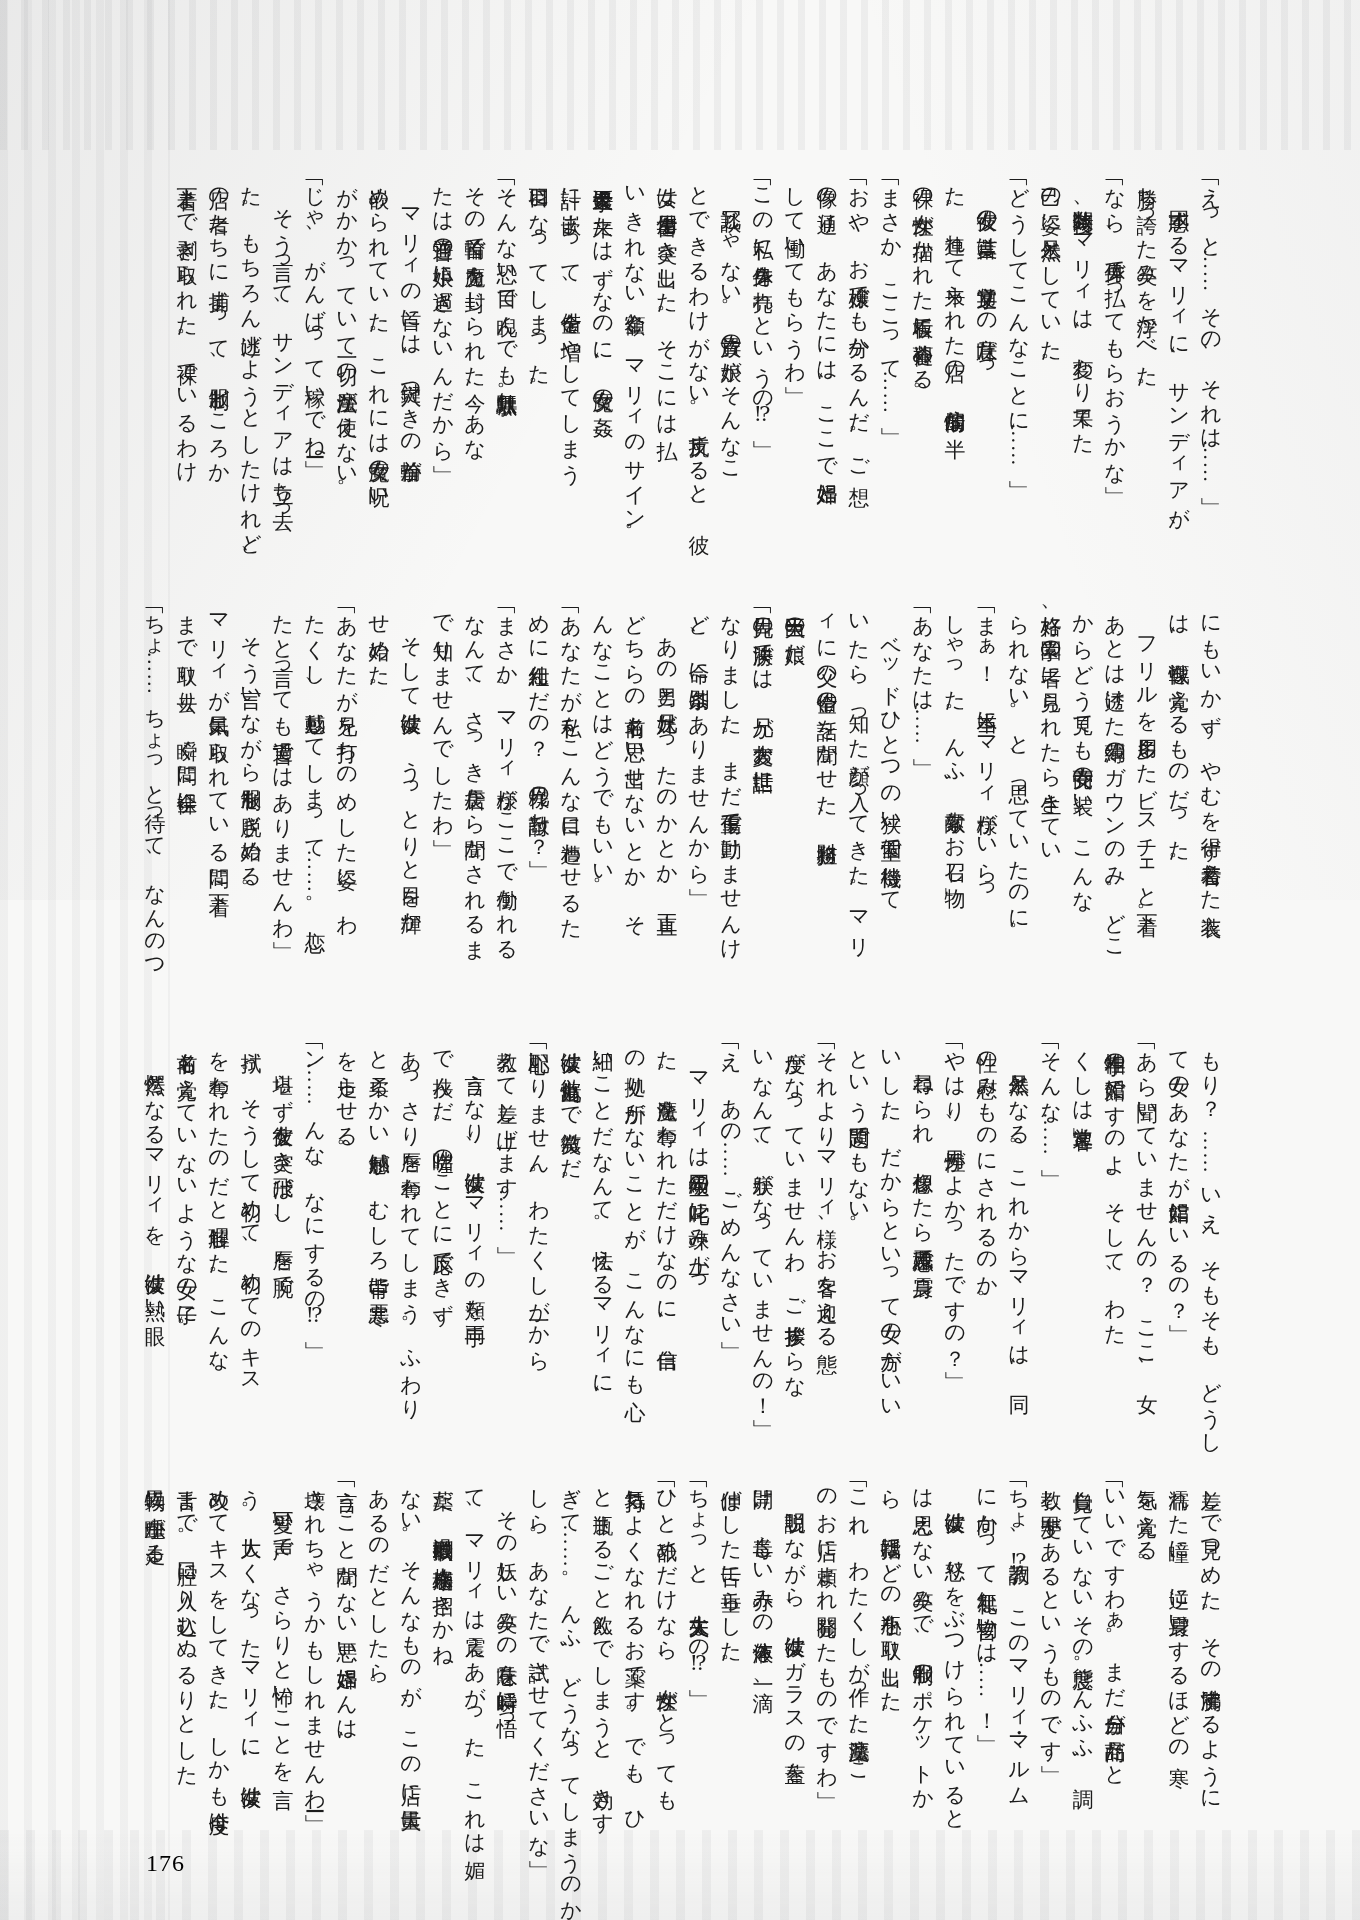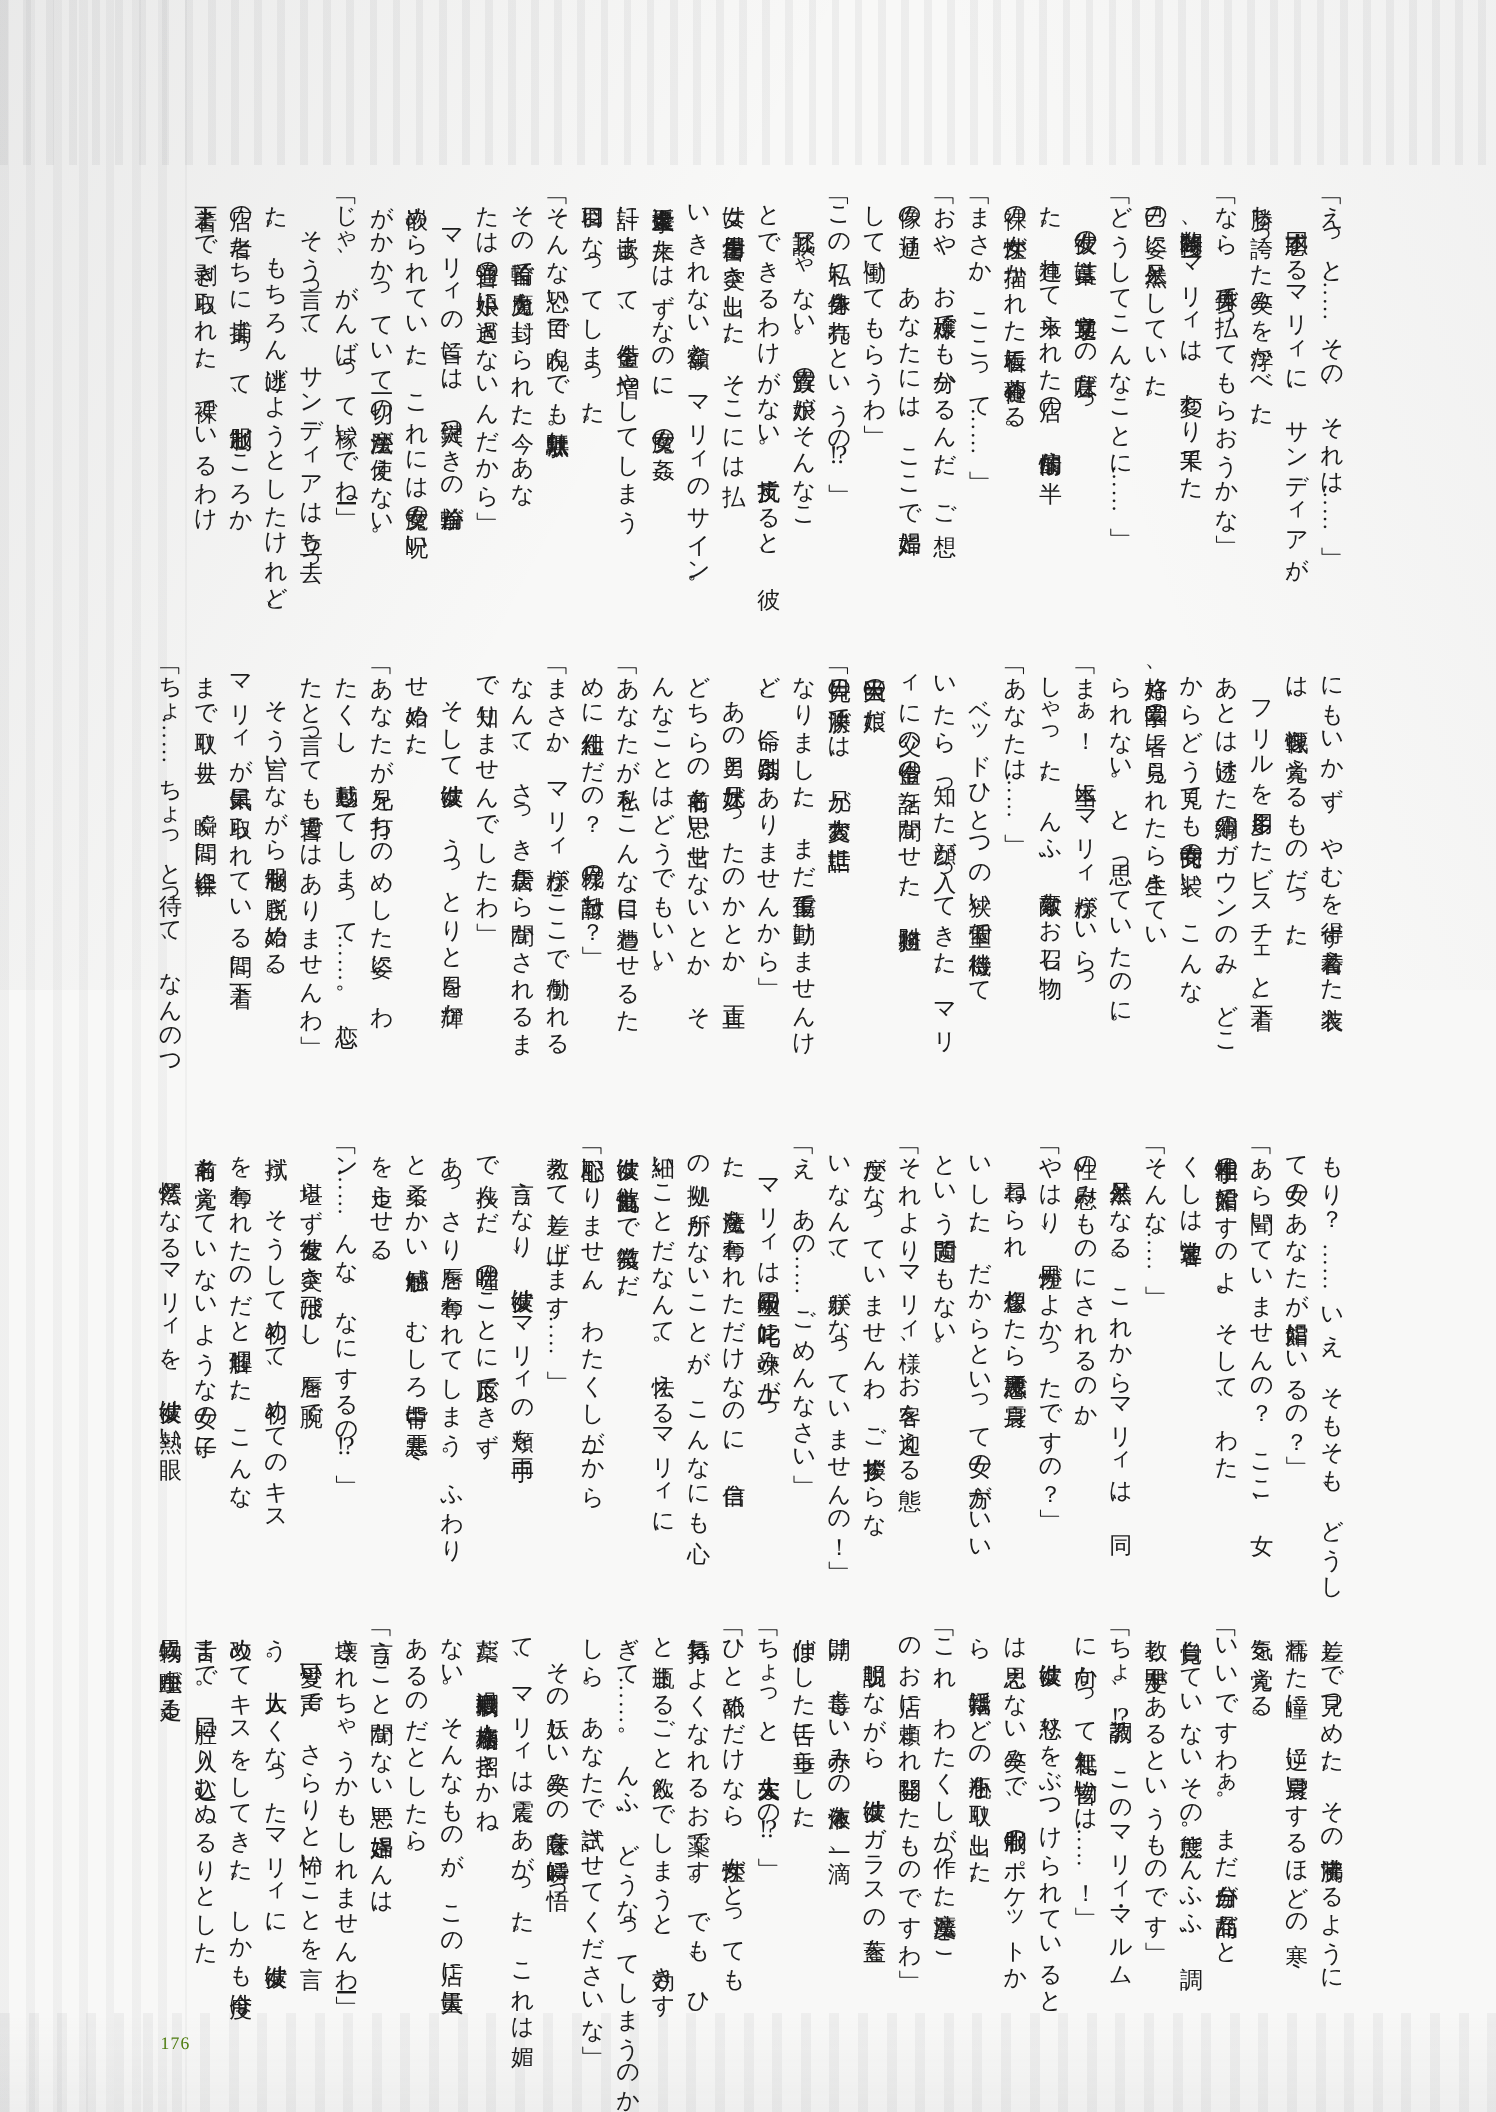--- a/index.html
+++ b/index.html
@@ -60,23 +60,23 @@
   .tcol {
     margin: 0;
     padding: 0;
     white-space: nowrap;
   }
   
   .page-number {
     position: absolute;
     left: 146px;
     top: 1850px;
-    font-size: 16px;
+    font-size: 24px;
     letter-spacing: 1px;
-    color: #4d7c0f;
+    color: #000000;
   }
 </style>
 </head>
 <body style="--ink: #1c1c1c; background: rgb(248, 248, 247);">
 
 <div class="shade shade-diagonal"></div>
 <div class="shade shade-top"></div>
 <div class="shade shade-left"></div>
 <div class="shade shade-bottom"></div>
 

